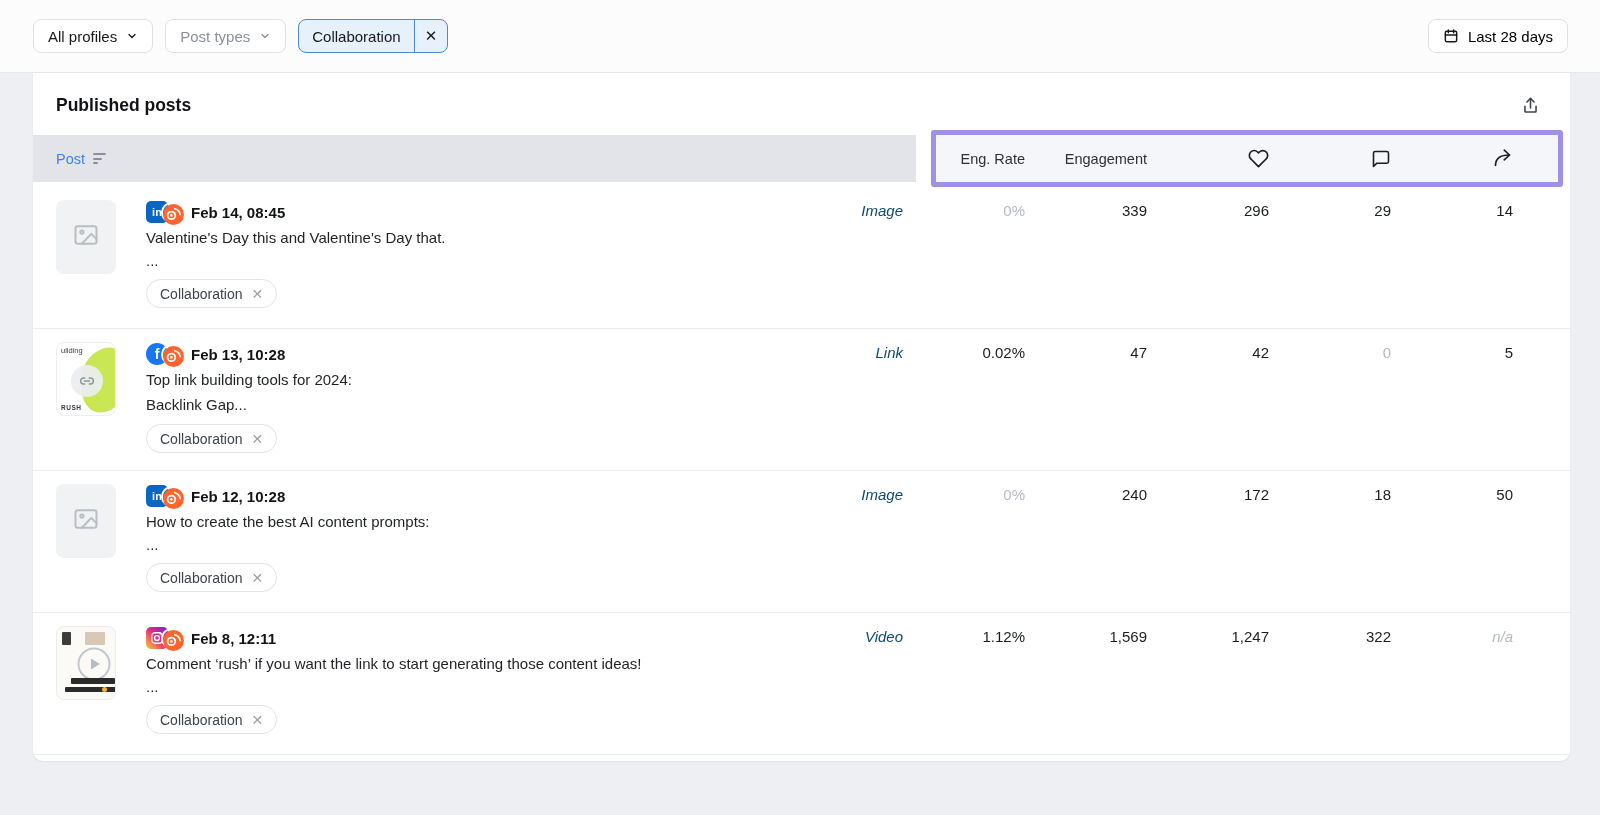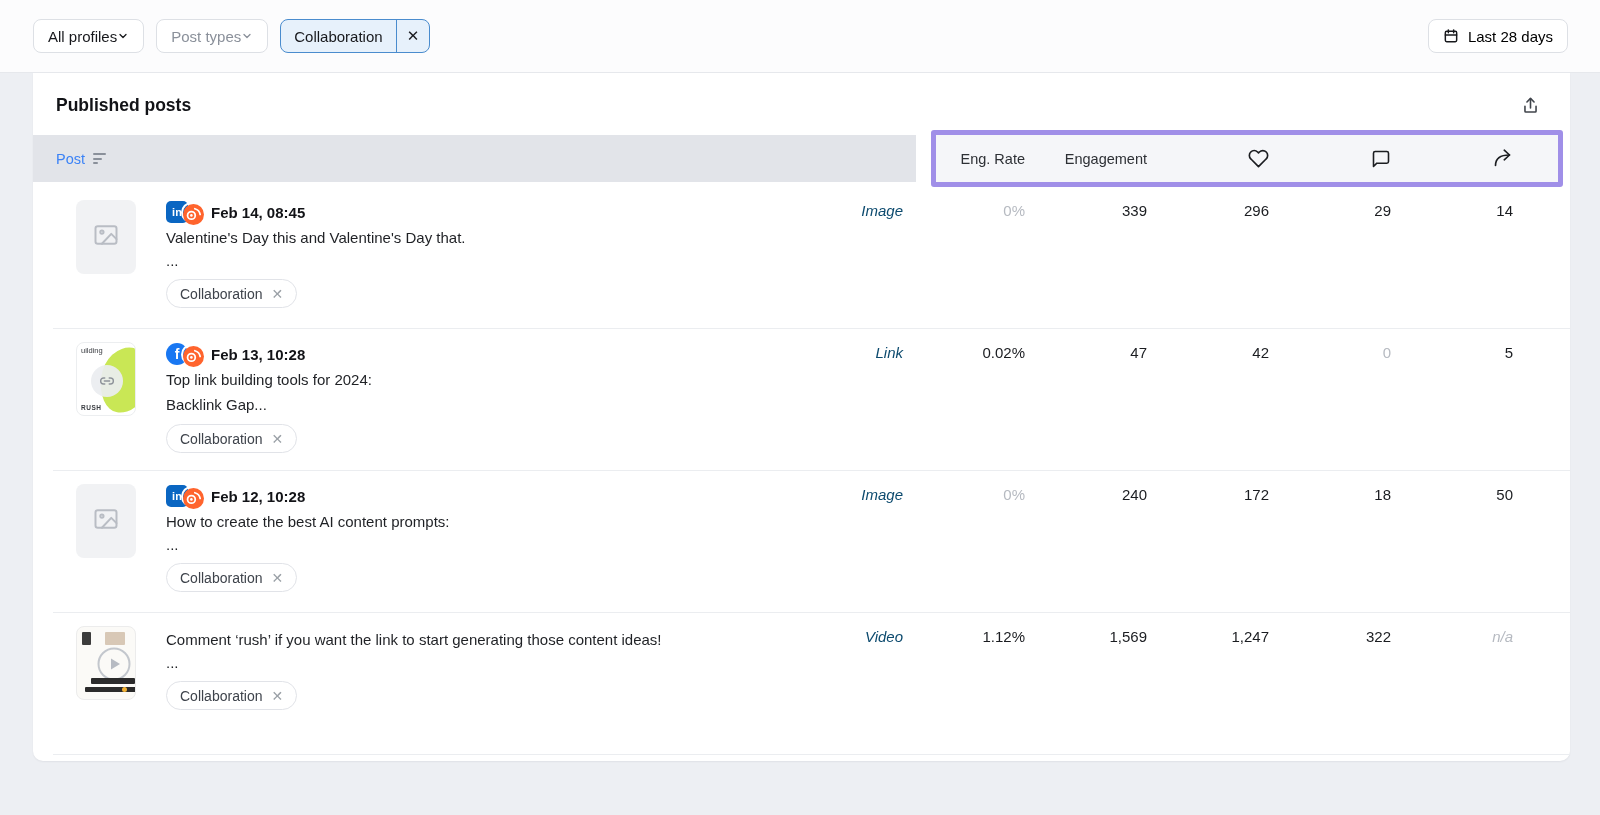--- a/index.html
+++ b/index.html
@@ -5,21 +5,21 @@
   * { margin:0; padding:0; box-sizing:border-box; }
   html,body { width:1600px; height:815px; overflow:hidden;
     font-family:"Liberation Sans","DejaVu Sans",sans-serif;
     background:#edeff3; color:#17181c; }
 
   
   .toolbar { height:73px; background:#fcfcfd; border-bottom:1px solid #e6e8ec;
     display:flex; align-items:center; padding:0 32px 0 33px; }
   .tb-left { display:flex; align-items:center; gap:12px; }
   .tb-spacer { flex:1; }
-  .pill-btn { height:34px; display:inline-flex; align-items:center; 
+  .pill-btn { height:34px; display:inline-flex; align-items:center; gap:9px;
     background:#fff; border:1px solid #dde0e5; border-radius:8px;
     padding:0 14px; font-size:15px; color:#17181c; cursor:pointer; }
   .pill-btn.grayed { color:#8a909a; }
   .chev { display:inline-flex; color:inherit; }
   .filter-chip { height:34px; display:inline-flex; align-items:stretch;
     background:#e7f1fb; border:1px solid #4a8cce; border-radius:8px;
     overflow:hidden; cursor:pointer; }
   .filter-chip .chip-label { display:flex; align-items:center; padding:0 13px;
     font-size:15px; color:#17181c; }
   .filter-chip .chip-x { display:flex; align-items:center; padding:0 10px;
@@ -54,21 +54,21 @@
   .sort-ic i { display:block; height:2px; background:#8a909a; border-radius:1px; }
   .sort-ic i:nth-child(1){ width:13px; } .sort-ic i:nth-child(2){ width:9px; }
   .sort-ic i:nth-child(3){ width:5px; }
   .mh { justify-self:end; font-size:14.5px; color:#2d3035; cursor:pointer; }
   .mh.c6{grid-column:6;} .mh.c7{grid-column:7;} .mh.c8{grid-column:8;}
   .mh.c9{grid-column:9;} .mh.c10{grid-column:10;}
   .mh svg { display:block; }
 
   
   .post-row { height:142px; border-bottom:1px solid #ebedf0;
-    padding-top:13px; align-items:start; cursor:pointer;margin-left:20px; }
+    padding-top:13px; align-items:start; cursor:pointer; }
   .thumb { grid-column:2; width:60px; height:74px; border-radius:8px;
     background:#f1f2f4; position:relative; overflow:hidden;
     display:flex; align-items:center; justify-content:center; }
   .rowc { grid-column:4; padding-right:24px; }
   .date-line { display:flex; align-items:center; gap:9px; height:24px; }
   .net-pair { display:flex; align-items:center; }
   .net-a { width:22px; height:22px; border-radius:5px; display:flex;
     align-items:center; justify-content:center; color:#fff;
     font-size:11px; font-weight:700; position:relative; z-index:1; }
   .net-a.linkedin { background:#0a66c2; }
@@ -329,20 +329,35 @@
         <svg width="34" height="34" viewBox="0 0 34 34" fill="none">
           <circle cx="17" cy="17" r="15.5" stroke="#c3c7cd" stroke-width="2"></circle>
           <path d="M14 11.5v11l9-5.5z" fill="#b7bbc2"></path>
         </svg>
       </span>
       <span class="vt-bar1"></span>
       <span class="vt-bar2"></span>
       <span class="vt-dot"></span>
     </div>
     <div class="rowc">
+      <div class="date-line">
+        <span class="net-pair">
+          <span class="net-a instagram">
+            <svg width="14" height="14" viewBox="0 0 24 24" fill="none" stroke="#fff" stroke-width="2.3" stroke-linecap="round">
+              <rect x="3" y="3" width="18" height="18" rx="5.5"></rect>
+                <circle cx="12" cy="12" r="4.2"></circle>
+                <circle cx="17.4" cy="6.6" r="1" fill="#fff" stroke="none"></circle>
+            </svg>
+          </span>
+          <span class="net-b"><svg width="21" height="21" viewBox="0 0 24 24">
+                <use href="#semrush-g"></use>
+              </svg></span>
+        </span>
+        <span class="pdate">Feb 8, 12:11</span>
+      </div>
       <div class="pline">Comment ‘rush’ if you want the link to start generating those content ideas!</div>
       <div class="pline ell">...</div>
       <div class="row-chip">
         <span>Collaboration</span>
         <span class="x">✕</span>
       </div>
     </div>
     <div class="type-cell">Video</div>
     <div class="mcell c6"><span class="">1.12%</span></div>
     <div class="mcell c7"><span class="">1,569</span></div>

